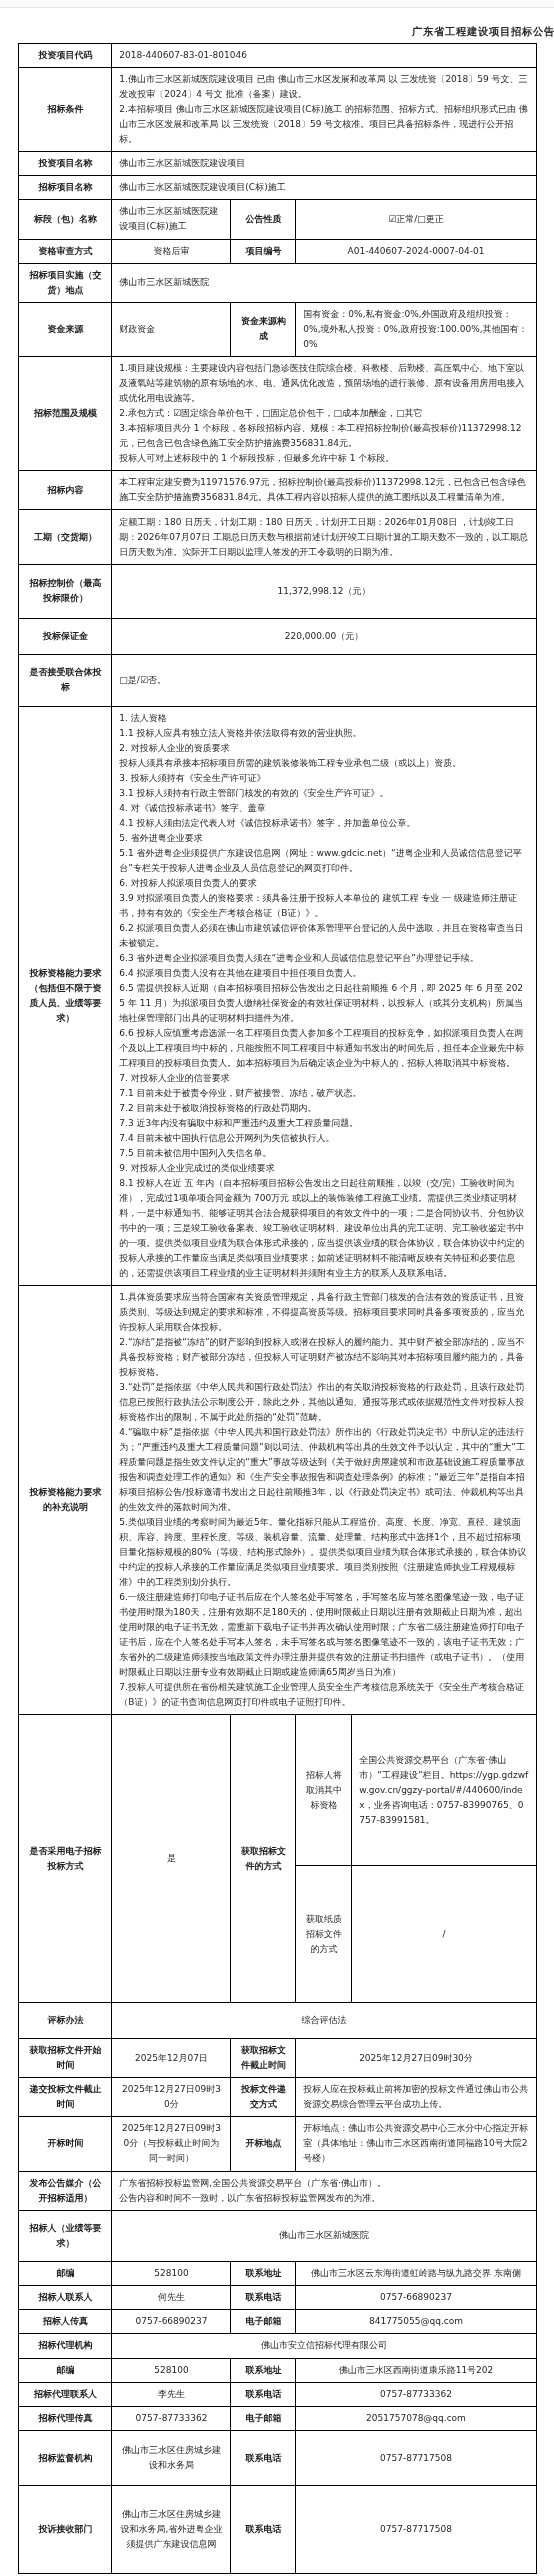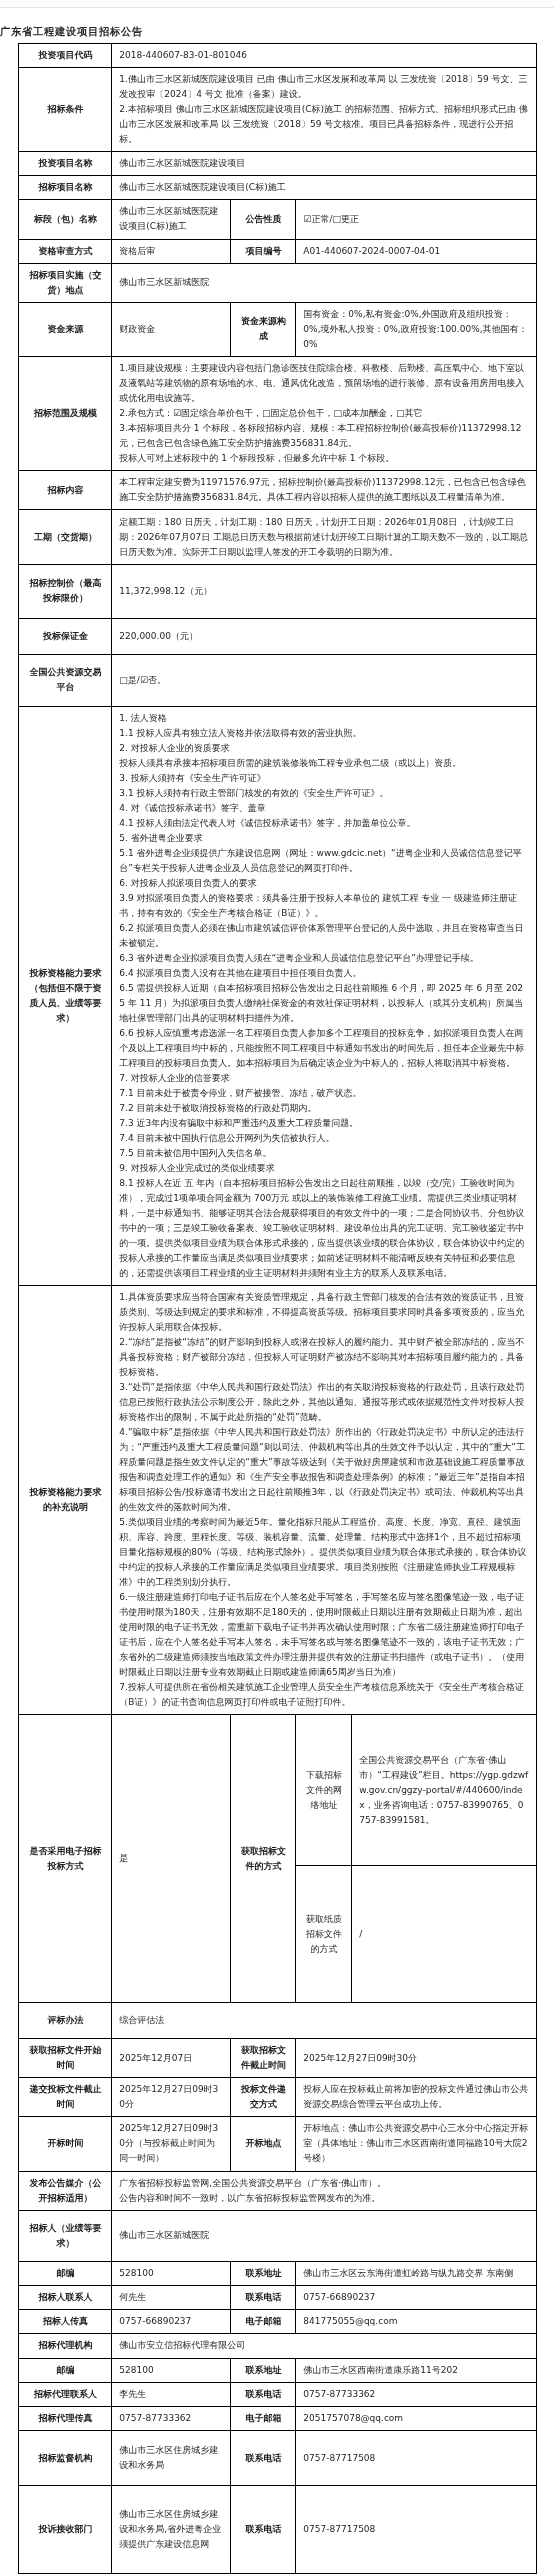--- a/index.html
+++ b/index.html
@@ -8,21 +8,21 @@
     width: 555px;
     font-family: "DejaVu Sans", sans-serif;
     color: #1f1f1f;
   }
   .top-strip {
     height: 8.2px;
     background: #fcfcfc;
     border-bottom: 0.7px solid #e3e3e3;
   }
   .page-title {
-    text-align: left;
+    text-align: right;
     font-size: 10.3px;
     font-weight: bold;
     color: #2a2a2a;
     margin: 17px 0 3.4px 0;
     letter-spacing: 0.7px;
   }
   table.doc {
     width: 516px;
     margin: 0 auto 25px auto;
     border-collapse: collapse;
@@ -40,21 +40,21 @@
   td.label {
     text-align: center;
     font-weight: bold;
     padding: 4.1px 4.1px;
   }
   td.sub-label {
     text-align: center;
     font-weight: normal;
     padding: 4.1px 4.1px;
   }
-  td.center { }
+  td.center { text-align: center; }
   td.paras p { margin: 0; }
 </style>
 </head>
 <body>
 
 <div class="top-strip"></div>
 
 <div class="page-title">广东省工程建设项目招标公告</div>
 
 <table class="doc">
@@ -140,21 +140,21 @@
     <td class="label">招标控制价（最高投标限价）</td>
     <td colspan="4" class="center" style="height:54px">11,372,998.12（元）</td>
   </tr>
 
   <tr>
     <td class="label">投标保证金</td>
     <td colspan="4" class="center" style="height:36px">220,000.00（元）</td>
   </tr>
 
   <tr>
-    <td class="label">全国公共资源交易平台</td>
+    <td class="label">是否接受联合体投标</td>
     <td colspan="4" style="height:52px">□是/☑否。</td>
   </tr>
 
   <tr>
     <td class="label">投标资格能力要求（包括但不限于资质人员、业绩等要求）</td>
     <td colspan="4" class="paras">
       <p>1. 法人资格</p>
       <p>1.1 投标人应具有独立法人资格并依法取得有效的营业执照。</p>
       <p>2. 对投标人企业的资质要求</p>
       <p>投标人须具有承接本招标项目所需的建筑装修装饰工程专业承包二级（或以上）资质。</p>
@@ -192,21 +192,21 @@
       <p>5.类似项目业绩的考察时间为最近5年。量化指标只能从工程造价、高度、长度、净宽、直径、建筑面积、库容、跨度、里程长度、等级、装机容量、流量、处理量、结构形式中选择1个，且不超过招标项目量化指标规模的80%（等级、结构形式除外）。提供类似项目业绩为联合体形式承接的，联合体协议中约定的投标人承接的工作量应满足类似项目业绩要求。项目类别按照《注册建造师执业工程规模标准》中的工程类别划分执行。</p>
       <p>6.一级注册建造师打印电子证书后应在个人签名处手写签名，手写签名应与签名图像笔迹一致，电子证书使用时限为180天，注册有效期不足180天的，使用时限截止日期以注册有效期截止日期为准，超出使用时限的电子证书无效，需重新下载电子证书并再次确认使用时限；广东省二级注册建造师打印电子证书后，应在个人签名处手写本人签名，未手写签名或与签名图像笔迹不一致的，该电子证书无效；广东省外的二级建造师须按当地政策文件办理注册并提供有效的注册证书扫描件（或电子证书）。（使用时限截止日期以注册专业有效期截止日期或建造师满65周岁当日为准）</p>
       <p>7.投标人可提供所在省份相关建筑施工企业管理人员安全生产考核信息系统关于《安全生产考核合格证（B证）》的证书查询信息网页打印件或电子证照打印件。</p>
     </td>
   </tr>
 
   <tr>
     <td class="label" rowspan="2">是否采用电子招标投标方式</td>
     <td class="center" rowspan="2">是</td>
     <td class="label" rowspan="2">获取招标文件的方式</td>
-    <td class="sub-label" style="height:151px">下载招标文件的网络地址</td>
+    <td class="sub-label" style="height:151px">招标人将取消其中标资格</td>
     <td>全国公共资源交易平台（广东省·佛山市）“工程建设”栏目。https://ygp.gdzwfw.gov.cn/ggzy-portal/#/440600/index，业务咨询电话：0757-83990765、0757-83991581。</td>
   </tr>
   <tr>
     <td class="sub-label" style="height:137px">获取纸质招标文件的方式</td>
     <td class="center">/</td>
   </tr>
 
   <tr>
     <td class="label">评标办法</td>
     <td colspan="4" class="center" style="height:36px">综合评估法</td>

